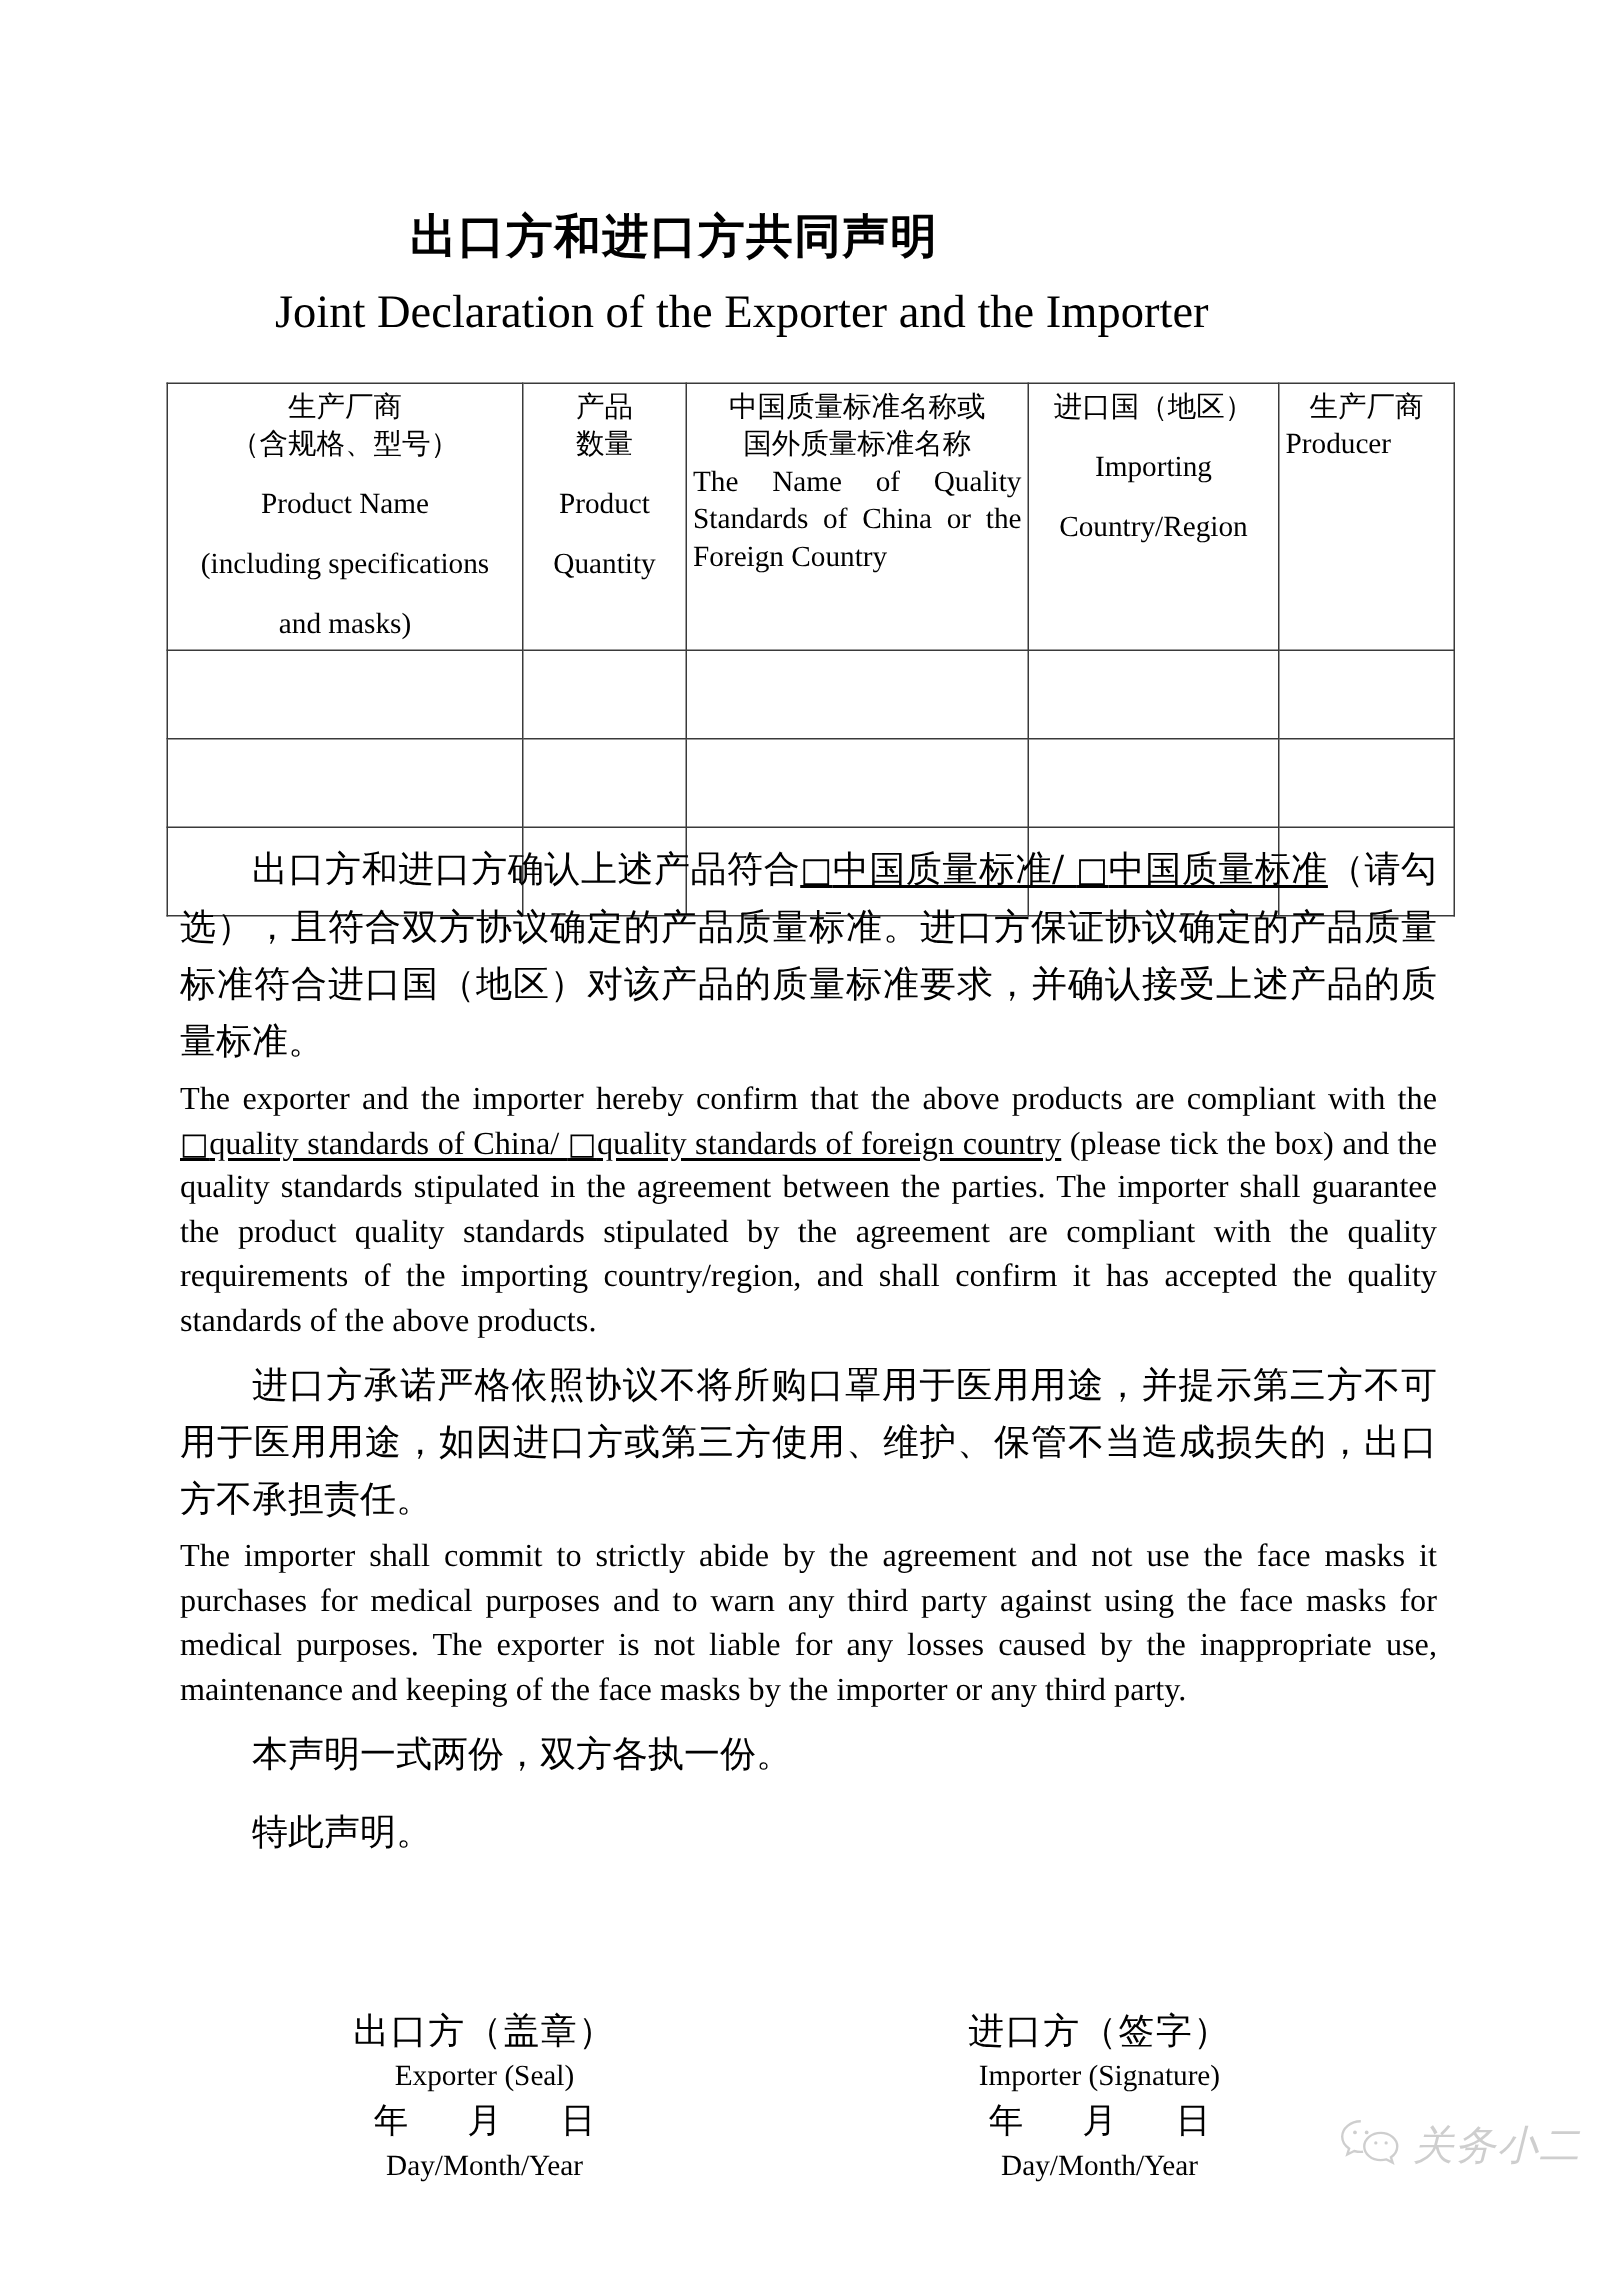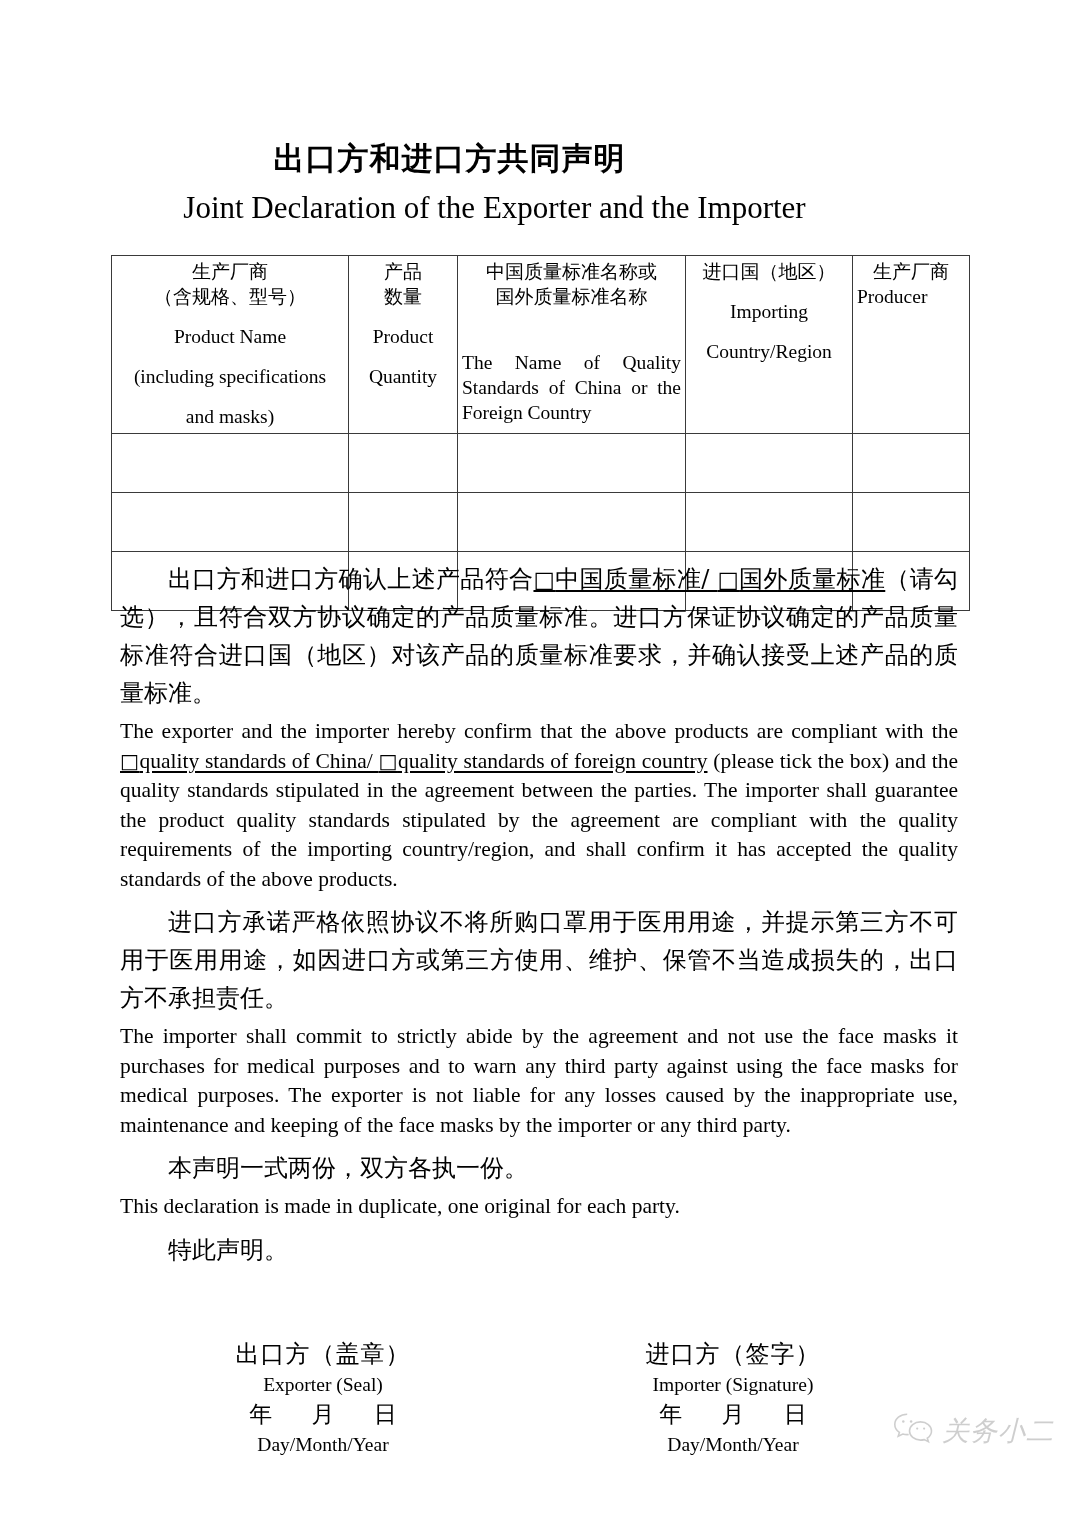--- a/index.html
+++ b/index.html
@@ -68,21 +68,21 @@
     line-height: 25px;
     text-align: center;
     white-space: nowrap;
   }
   .th-en {
     font-family: "Liberation Serif", "DejaVu Serif", serif;
     font-size: 19.5px;
     line-height: 25px;
   }
   .th-en.center { text-align: center; margin-top: 15px; }
-  .th-en.just   { text-align: justify; text-align-last: left; margin-top: 41px; }
+  .th-en.just   { text-align: justify; text-align-last: left; }
   .th-en.left   { text-align: left; }
 
   .col1 { width: 237px; }
   .col2 { width: 109px; }
   .col3 { width: 228px; }
   .col4 { width: 167px; }
   .col5 { width: 117px; }
 
   .row-empty td { height: 51px; }
 
@@ -244,41 +244,40 @@
           <td></td>
           <td></td>
           <td></td>
         </tr>
       </tbody>
     </table>
   </div>
 
   <div class="body-area">
 
-    <p class="p-cn"><span>出口方和进口方确认上述产品符合</span><span class="u"><span class="cbox">□</span><span>中国质量标准/ </span><span class="cbox">□</span><span>国外质量标准</span></span><span>（请勾选），且符合双方协议确定的产品质量标准。进口方保证协议确定的产品质量标准符合进口国（地区）对该产品的质量标准要求，并确认接受上述产品的质量标准。</span></p>
+    <p class="p-cn"><span>出口方和进口方确认上述产品符合</span><span class="u"><span class="cbox">□</span><span>中国质量标准/ </span><span class="cbox">□</span><span>中国质量标准</span></span><span>（请勾选），且符合双方协议确定的产品质量标准。进口方保证协议确定的产品质量标准符合进口国（地区）对该产品的质量标准要求，并确认接受上述产品的质量标准。</span></p>
 
     <div class="gap-sm"></div>
 
     <p class="p-en"><span>The exporter and the importer hereby confirm that the above products are compliant with the </span><span class="u"><span class="cbox">□</span><span>quality standards of China/ </span><span class="cbox">□</span><span>quality standards of foreign country</span></span><span> (please tick the box) and the quality standards stipulated in the agreement between the parties. The importer shall guarantee the product quality standards stipulated by the agreement are compliant with the quality requirements of the importing country/region, and shall confirm it has accepted the quality standards of the above products.</span></p>
 
     <div class="gap-md"></div>
 
     <p class="p-cn">进口方承诺严格依照协议不将所购口罩用于医用用途，并提示第三方不可用于医用用途，如因进口方或第三方使用、维护、保管不当造成损失的，出口方不承担责任。</p>
 
     <div class="gap-sm"></div>
 
     <p class="p-en">The importer shall commit to strictly abide by the agreement and not use the face masks it purchases for medical purposes and to warn any third party against using the face masks for medical purposes. The exporter is not liable for any losses caused by the inappropriate use, maintenance and keeping of the face masks by the importer or any third party.</p>
 
     <div class="gap-md"></div>
 
     <p class="p-cn">本声明一式两份，双方各执一份。</p>
 
     <div class="gap-sm"></div>
 
-    <p class="p-en">This declaration is made in duplicate, one original for each party.</p>
 
     <div class="gap-md"></div>
 
     <p class="p-cn">特此声明。</p>
   </div>
 
   <div class="sig-area">
     <div class="sig-col left">
       <div class="sig-cn">出口方（盖章）</div>
       <div class="sig-en">Exporter (Seal)</div>

